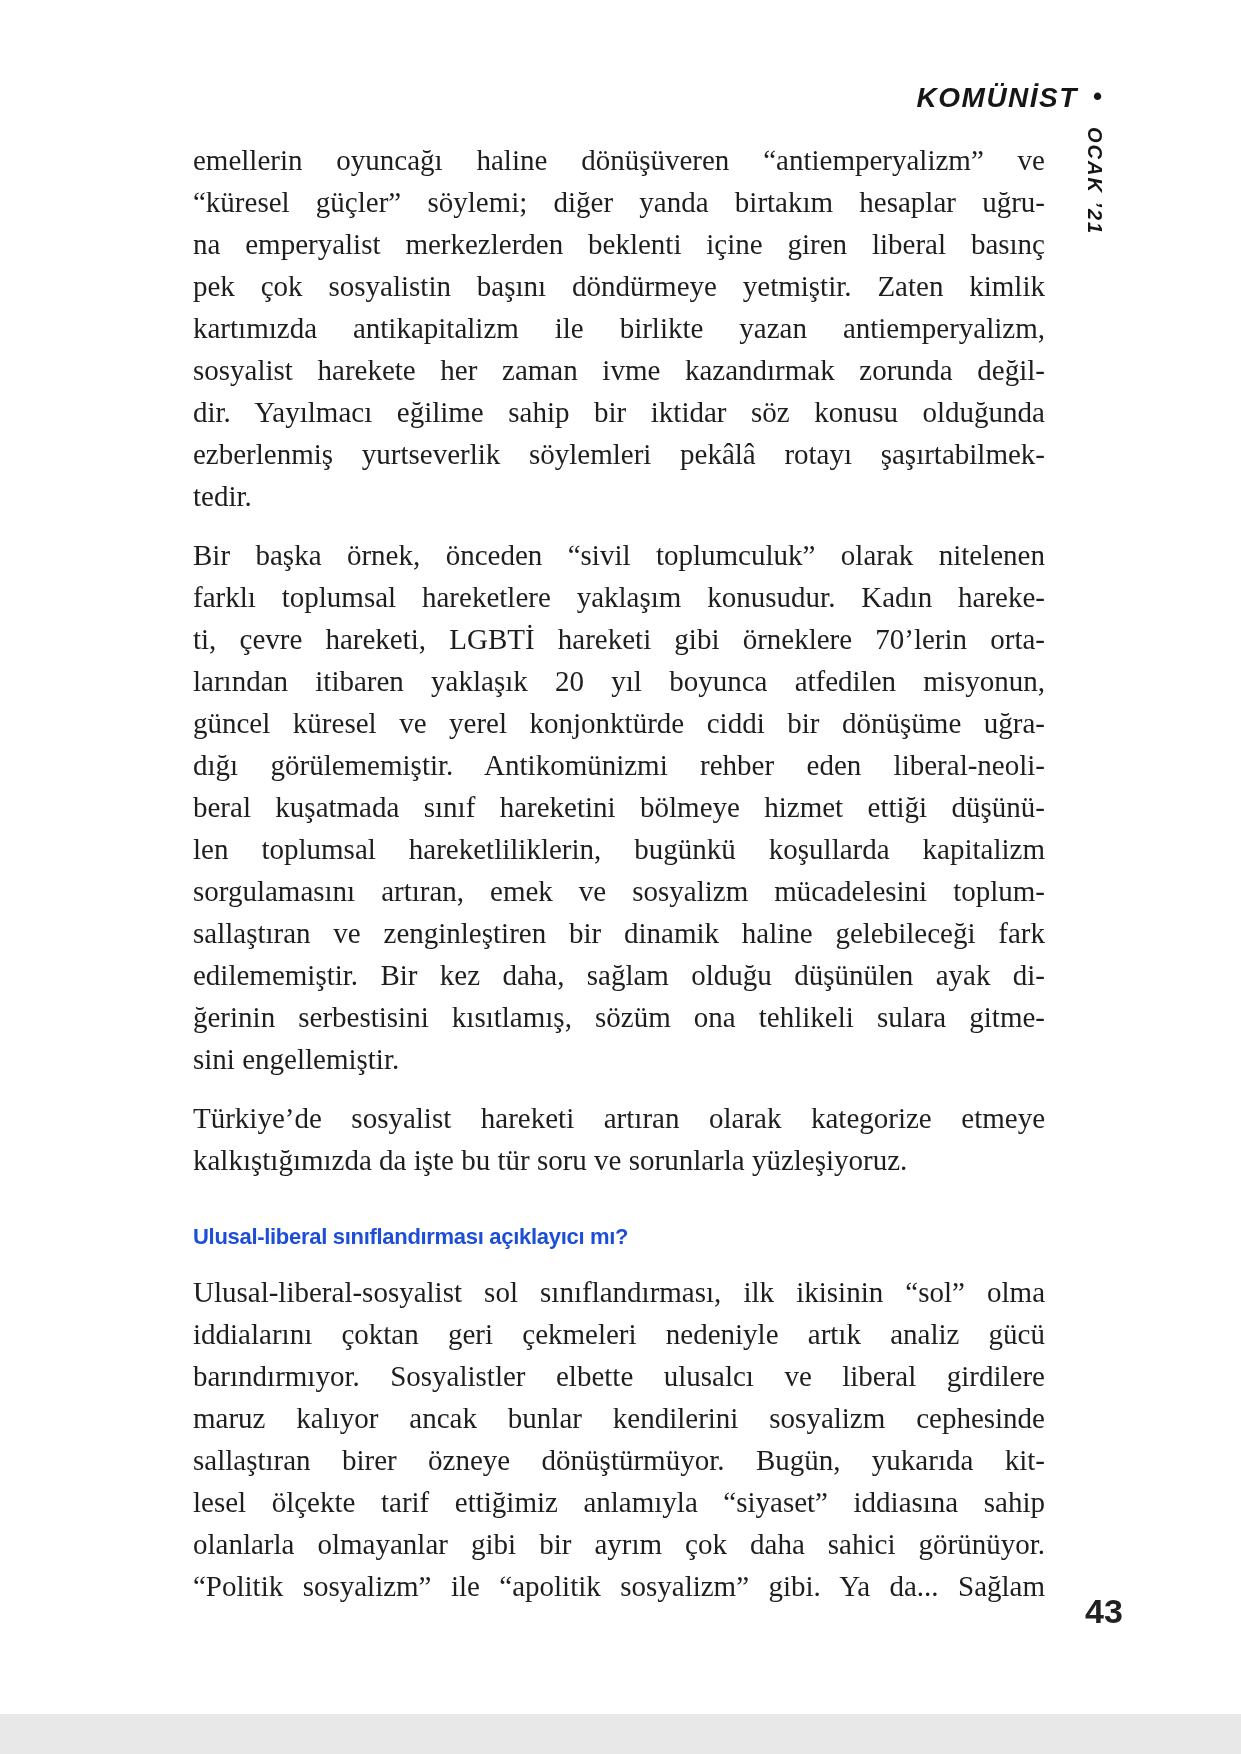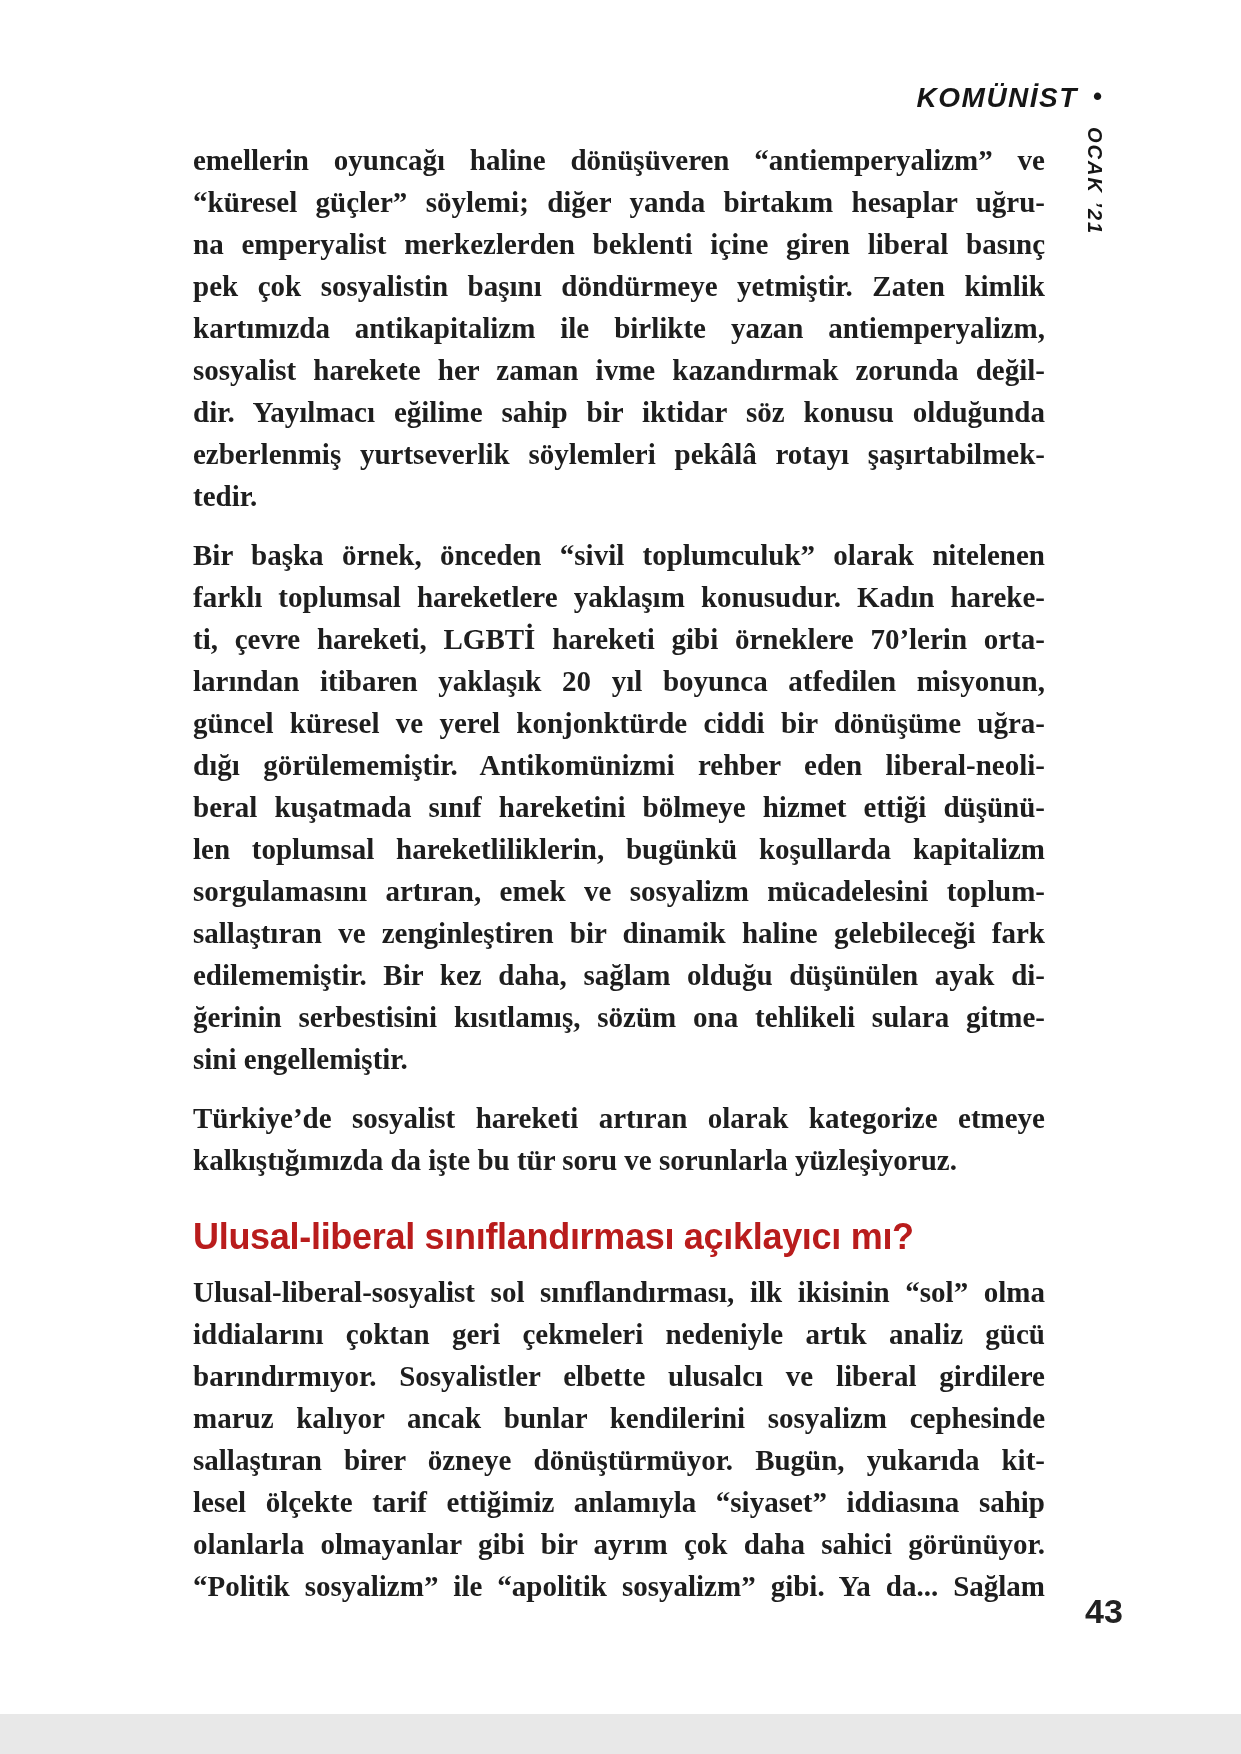--- a/index.html
+++ b/index.html
@@ -52,35 +52,35 @@
   }
   .text-block {
     position: absolute;
     left: 193px;
     top: 139px;
     width: 852px;
     color: #1e1e1e;
     font-size: 29px;
     line-height: 42px;
   }
-  .paragraph { margin: 0 0 17px 0; font-weight: bold; }
+  .paragraph { margin: 0 0 17px 0; }
   .line {
     text-align: justify;
     text-align-last: justify;
     white-space: normal;
   }
   .line.last { text-align-last: left; }
   .section-heading {
     font-family: "Liberation Sans", sans-serif;
     font-weight: bold;
     font-style: normal;
-    font-size: 36px;
+    font-size: 22px;
     line-height: 40px;
     letter-spacing: -0.3px;
-    color: #b91c1c;
+    color: #1d4ed8;
     margin: 36px 0 14px 0;
   }
   .page-number {
     position: absolute;
     left: 1085px;
     top: 1592px;
     font-family: "Liberation Sans", sans-serif;
     font-weight: bold;
     font-size: 34px;
     color: #222222;

